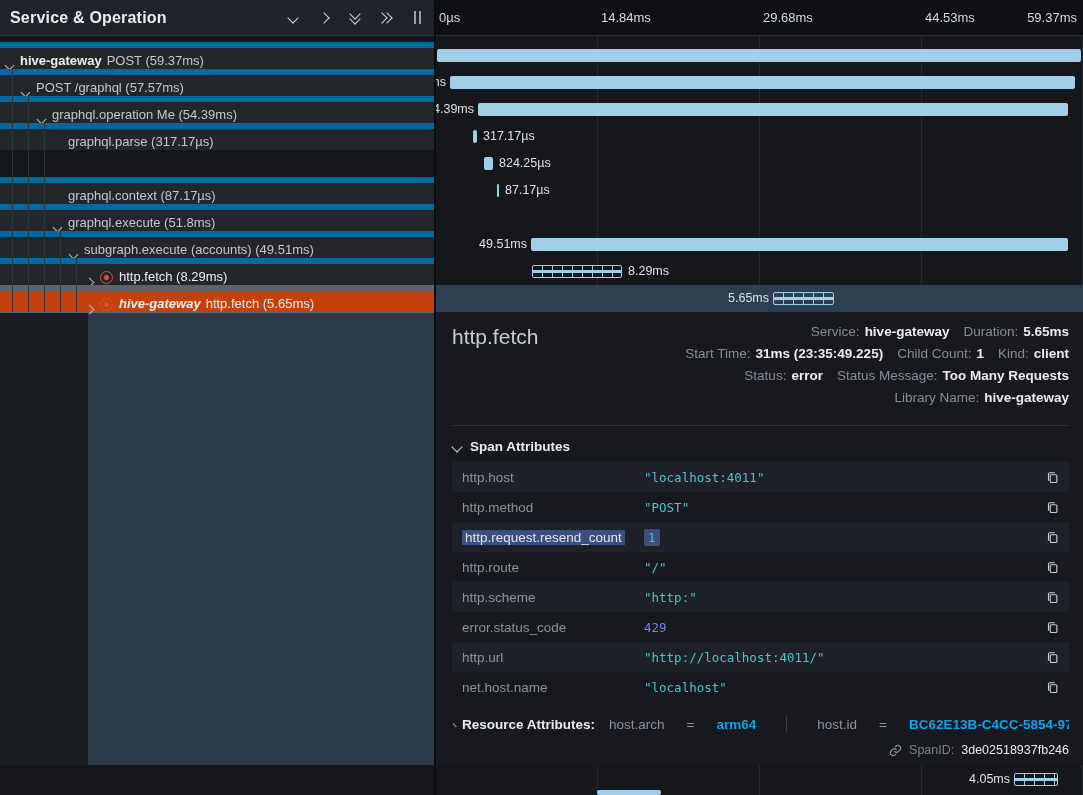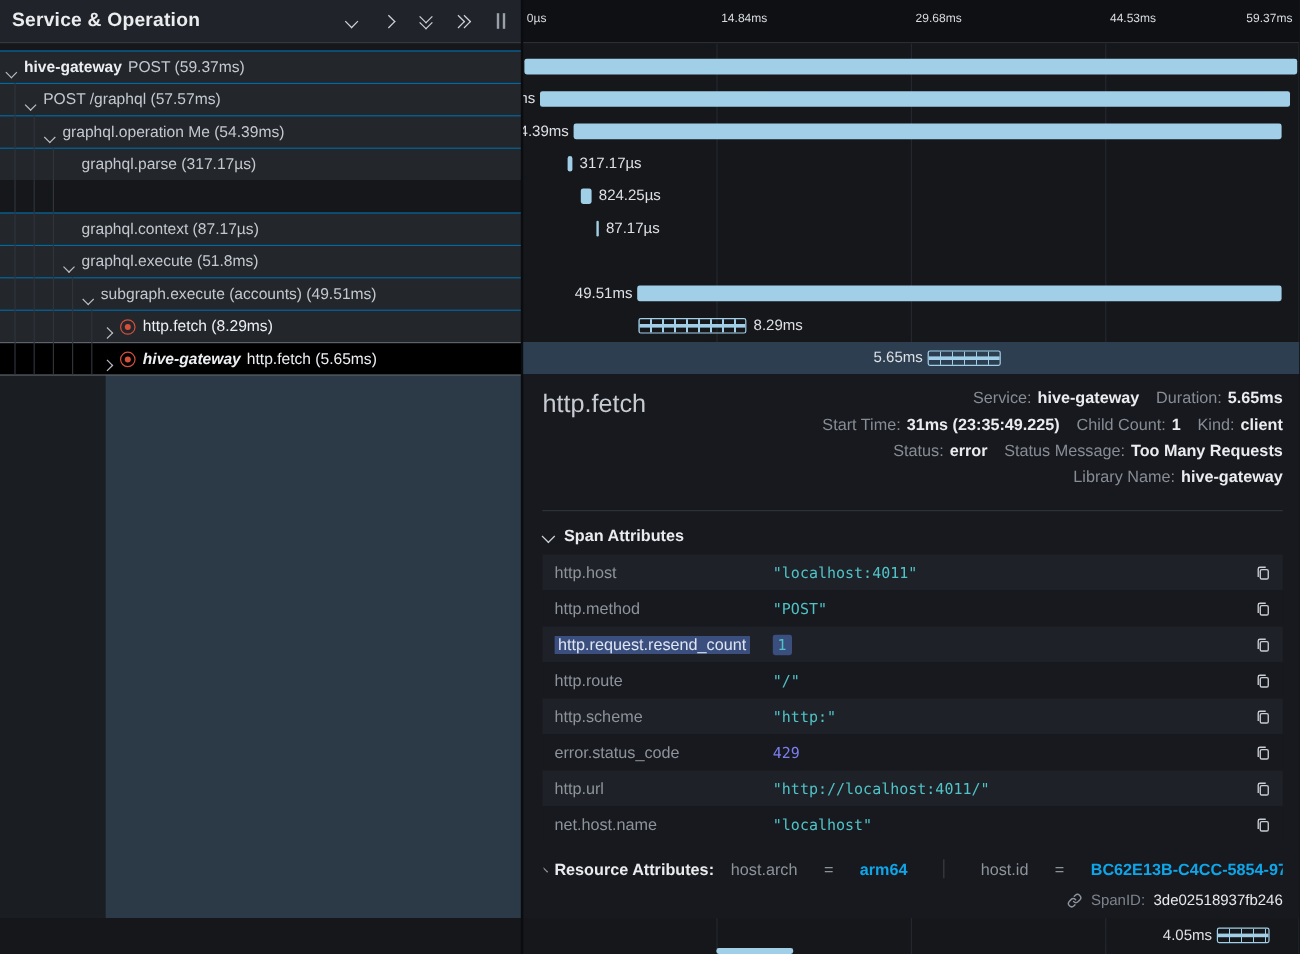--- a/index.html
+++ b/index.html
@@ -19,39 +19,39 @@
   .dblv{display:flex;flex-direction:column}
   .dblv .chev{margin-top:-3px}
   .dblh{display:flex}
   .dblh .chev{margin-left:-3px}
   .pause{display:flex;gap:3px;margin-left:4px;cursor:col-resize}
   .pause i{width:2px;height:13px;background:#9aa0a8}
 
   
   .ruler{position:absolute;left:435px;top:0;width:648px;height:36px;background:#0e1014;
     border-bottom:1px solid #2a2e34;box-sizing:border-box;z-index:4;overflow:hidden}
-  .tick{position:absolute;top:10px;font-size:10px;color:#d8dbdf;white-space:nowrap}
+  .tick{position:absolute;top:10px;font-size:13px;color:#d8dbdf;white-space:nowrap}
 
   
   .t-area{position:absolute;left:435px;top:36px;width:648px;height:276px;overflow:hidden;background:#15171b}
   .gcol{position:absolute;top:0;bottom:0;width:1px;background:#24272d}
   .selrow{position:absolute;left:0;width:648px;height:27px;background:#2c3e50}
   .t-row{position:absolute;left:0;width:648px;height:27px}
   .bar{position:absolute;top:7px;height:13px;background:#a2cfe8;border-radius:2px}
   .bar.outline{background-color:transparent;border:1px solid #a2cfe8;box-sizing:border-box;
     background-image:repeating-linear-gradient(90deg,transparent 0 9px,#a2cfe8 9px 10px),
                      linear-gradient(#a2cfe8,#a2cfe8);
     background-size:100% 100%,100% 3px;background-position:0 0,0 50%;background-repeat:no-repeat,no-repeat}
   .bar-label{position:absolute;top:0;height:27px;line-height:27px;font-size:12.5px;color:#dde0e5;white-space:nowrap}
 
   
-  .trow{position:absolute;left:0;width:435px;height:27px;background:#23262b;border-top:1px solid #0369a1;
+  .trow{position:absolute;left:0;width:435px;height:27px;background:#23262b;border-top:6px solid #0369a1;
     box-sizing:border-box;font-size:13px;color:#c3c8cf;cursor:pointer}
   .trow.bright{color:#eceef2}
-  .trow.selected{background:#000000;border-top-color:#5d636b;box-shadow:0 1px 0 #5d636b}
+  .trow.selected{background:#c2410c;border-top-color:#5d636b;box-shadow:0 1px 0 #5d636b}
   .trow.b{height:28px;border-bottom:1px solid #454a51}
   .tchev{position:absolute;color:#b9bec5}
   .tchev .chev{width:6px;height:6px;border-width:1.5px}
   .err-icon{position:absolute;top:7px;width:13px;height:13px;border:1.5px solid #d4503c;border-radius:50%;box-sizing:border-box}
   .err-icon::after{content:"";position:absolute;left:50%;top:50%;width:5px;height:5px;margin:-2.5px 0 0 -2.5px;border-radius:50%;background:#d4503c}
   .t-text{position:absolute;top:0;line-height:26px;white-space:nowrap}
   .svc{font-weight:700;color:#eceef2;margin-right:5px}
   .svc.it{font-style:italic}
   .guide{position:absolute;width:1px;background:#2f333a}
 

